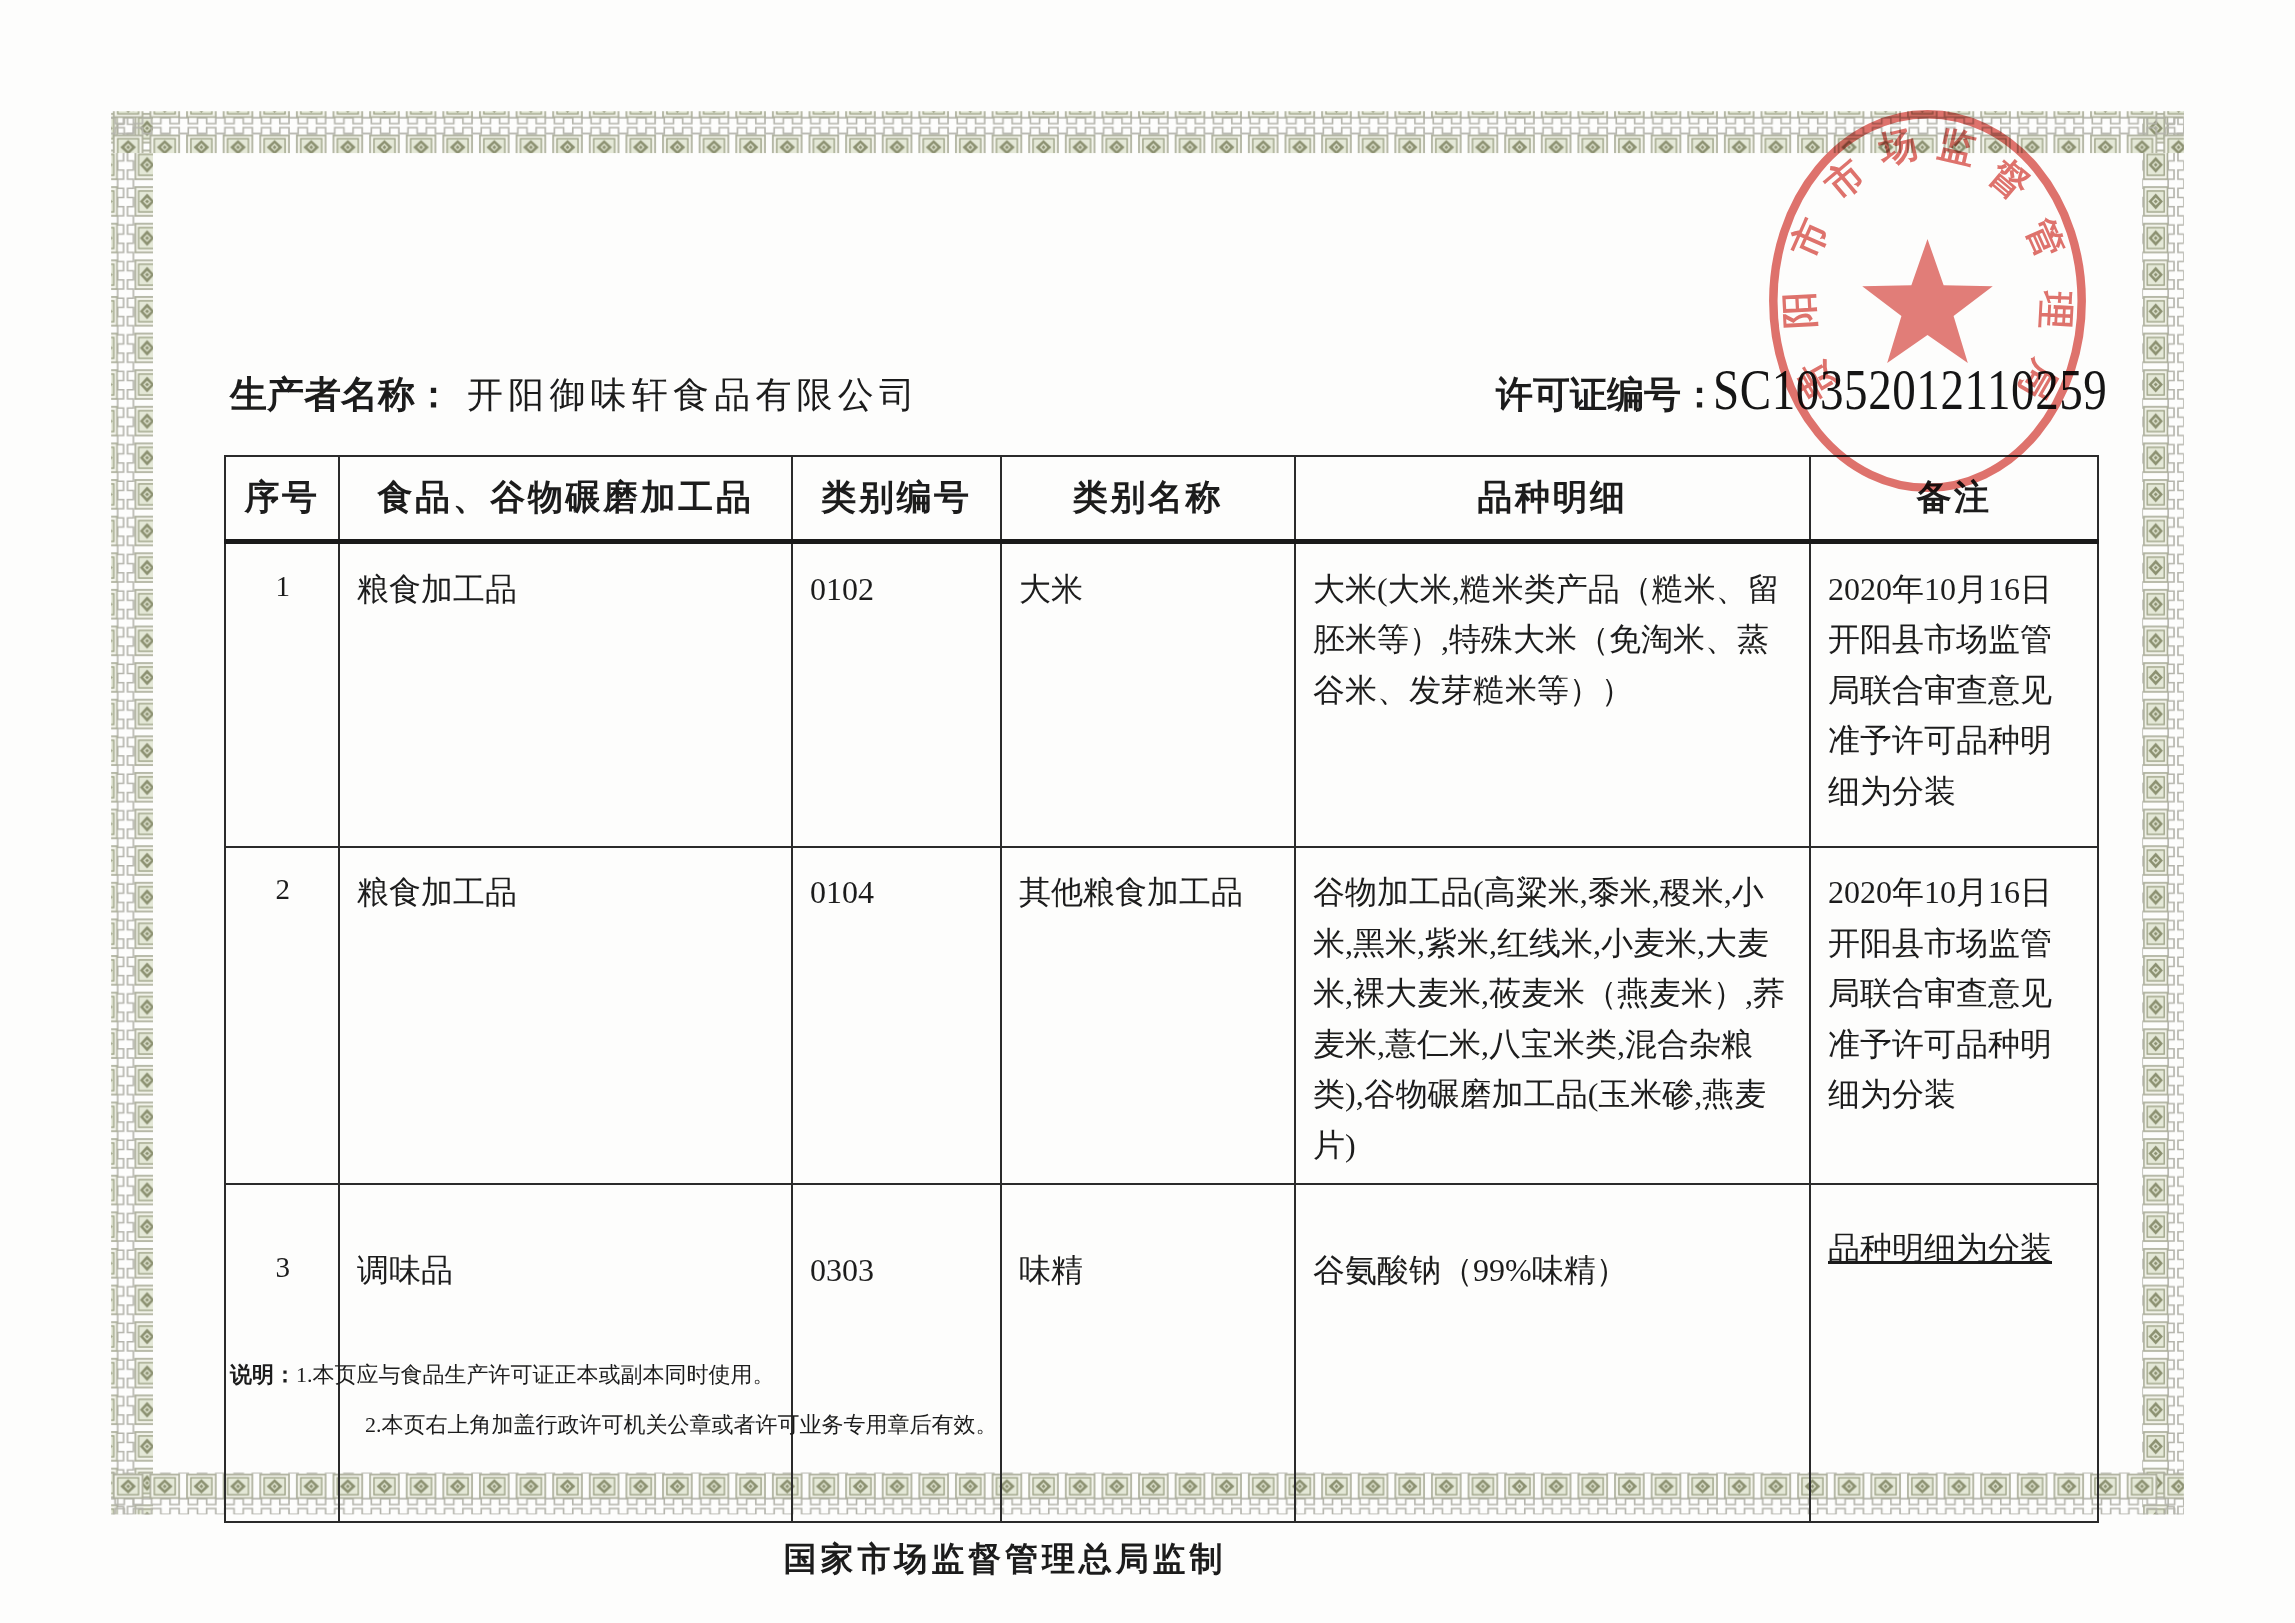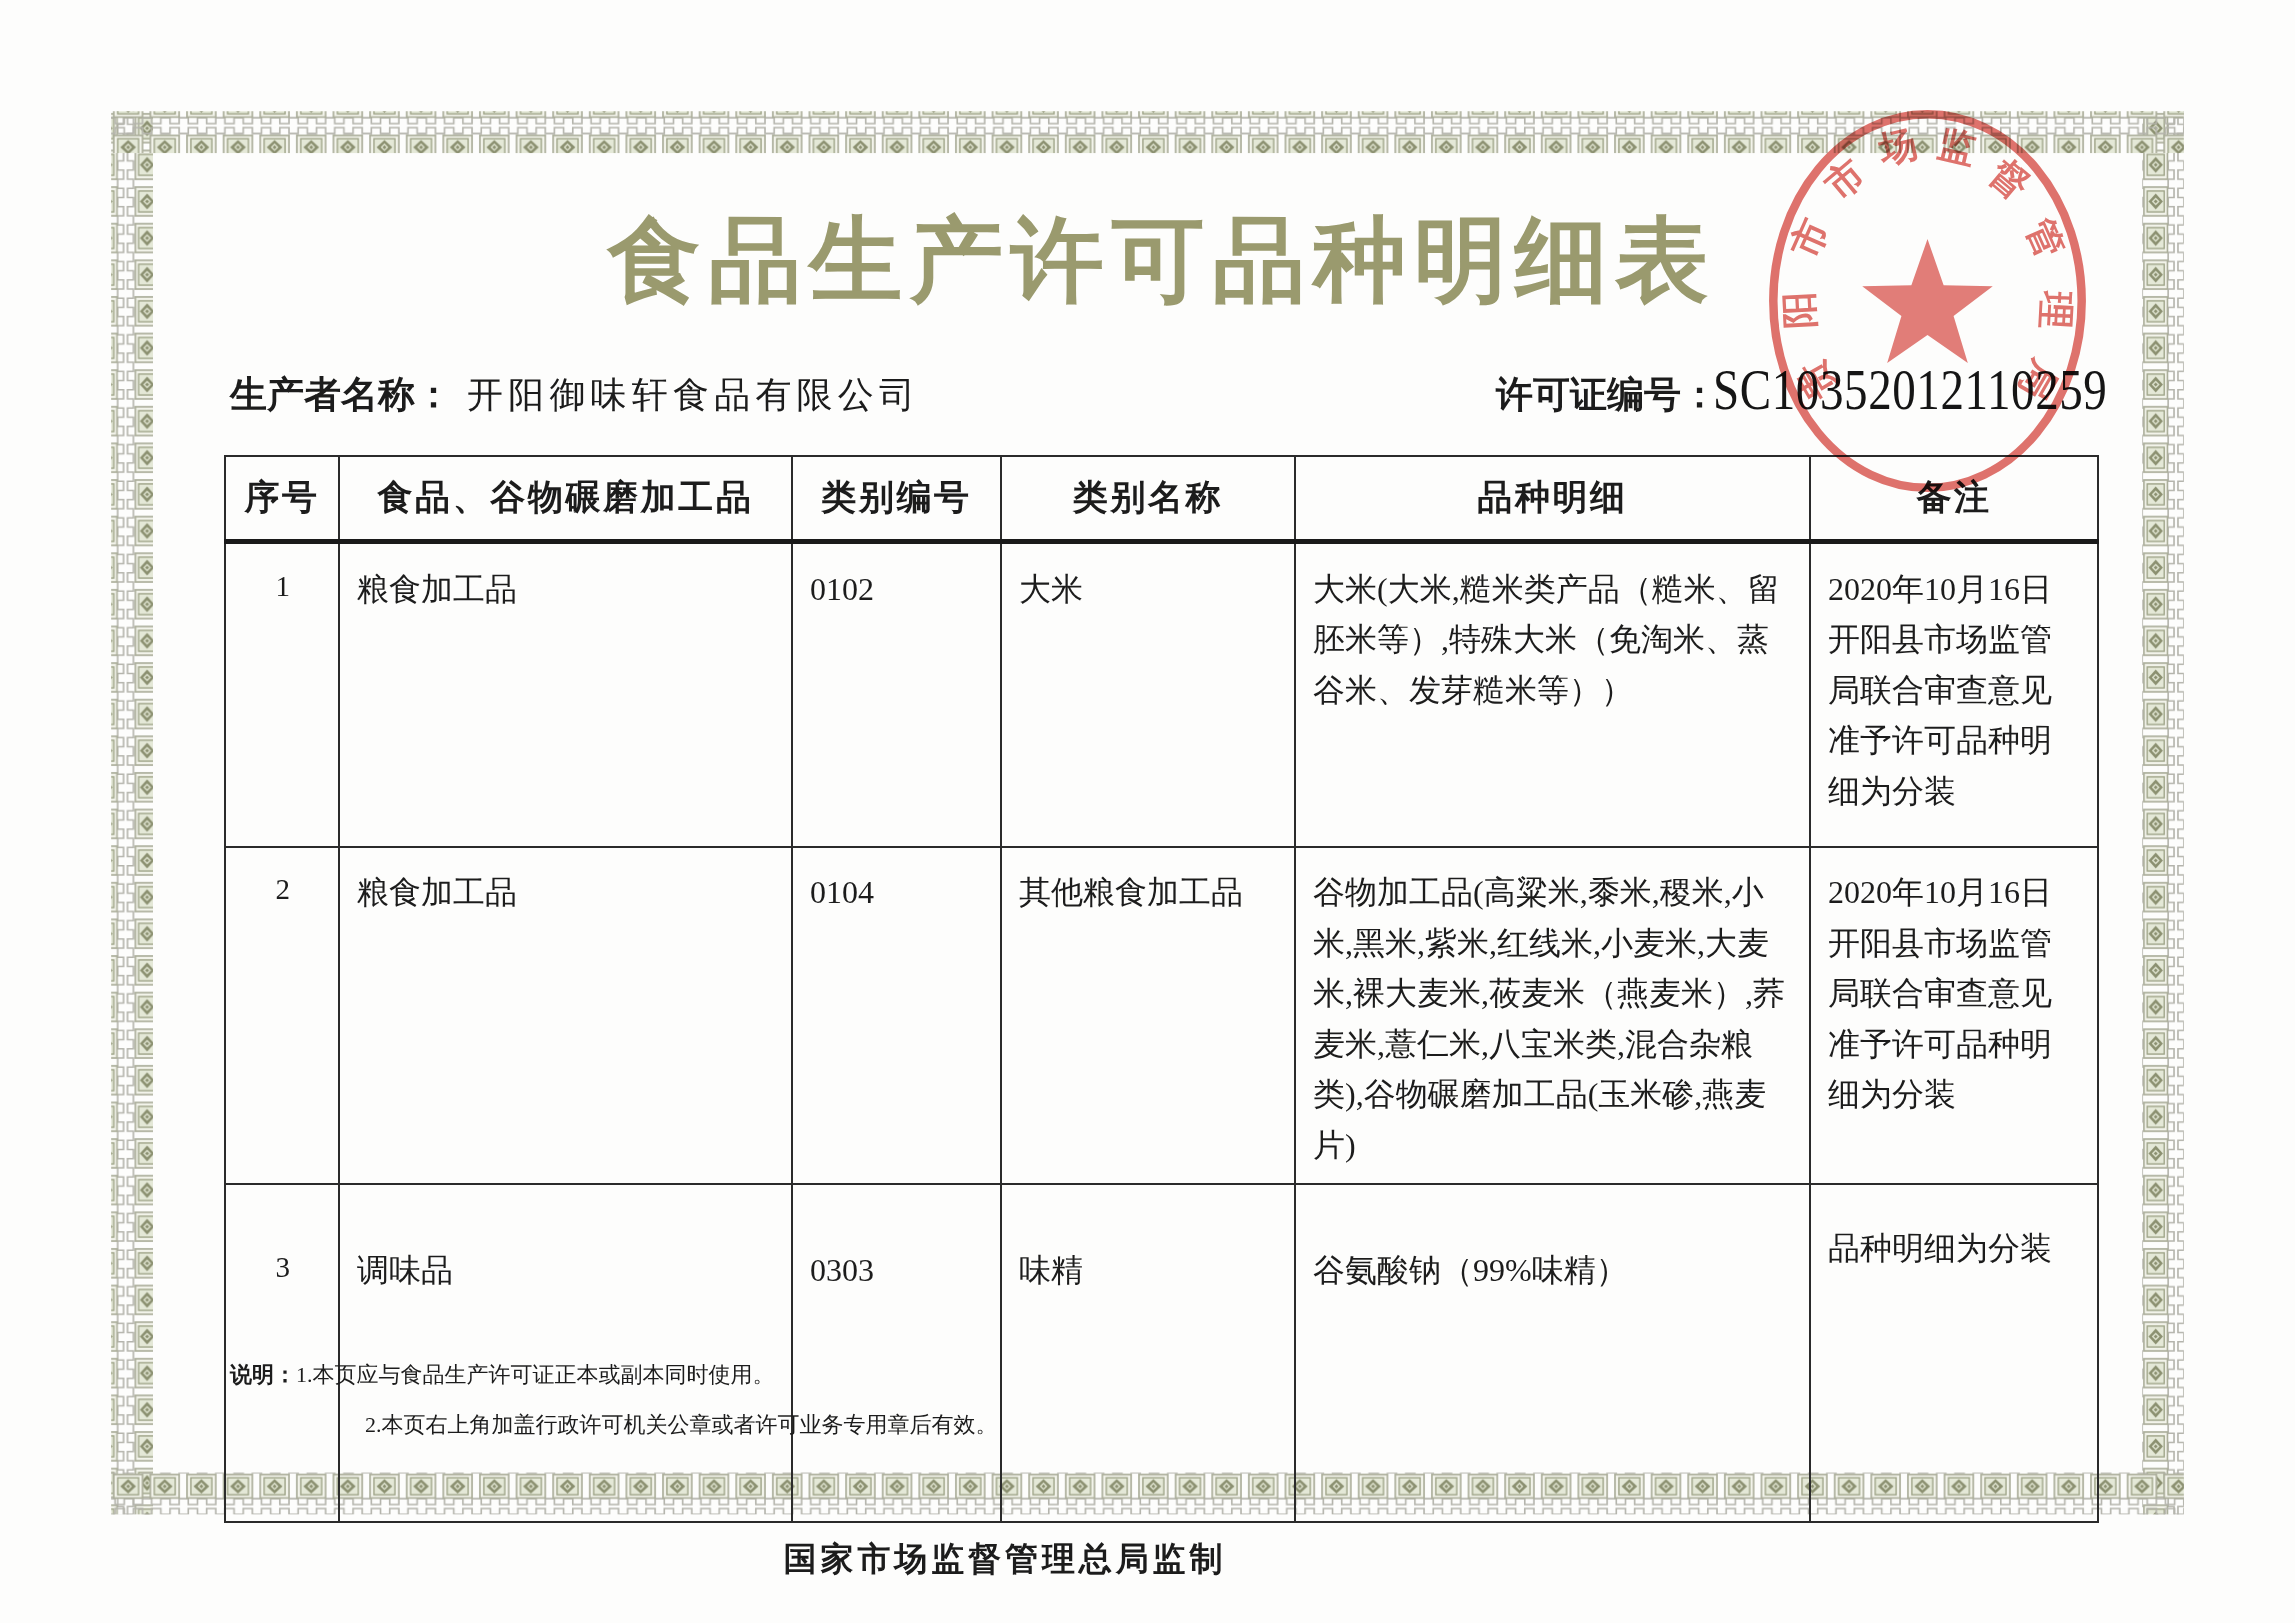--- a/index.html
+++ b/index.html
@@ -47,21 +47,21 @@
     height:82px;padding:0 0;
     text-align:center;vertical-align:middle;
     font-size:35px;font-weight:bold;
     border-bottom:5.2px solid #1a1a1a;
     letter-spacing:2.6px;
   }
   table.lic .seq{text-align:center;font-size:29px;}
   table.lic tr.r1 td{height:269px;}
   table.lic tr.r2 td{height:273px;}
   table.lic tr.r3 td{height:263px;padding-top:60px;}
-  table.lic tr.r3 td.remark{padding-top:38px;}
+  table.lic tr.r3 td.remark{padding-top:38px;text-decoration:underline;}
   .notes{position:absolute;left:230px;top:1364px;font-size:22px;line-height:1.0;}
   .notes .nl1{white-space:nowrap;}
   .notes .nl1 .nlabel{font-weight:bold;}
   .notes .nl2{margin-top:27.5px;padding-left:135px;white-space:nowrap;}
   .footer{
     position:absolute;left:0;top:1537px;width:2010px;
     text-align:center;font-size:33px;font-weight:bold;letter-spacing:3.9px;
   }
   .stamp{
     position:absolute;left:1764px;top:105px;
@@ -97,21 +97,20 @@
         <path d="M27,28 L33,34 L39,28 L33,22 Z" fill="#dde1cd"></path>
         <path d="M30,28 L33,31 L36,28 L33,25 Z" fill="#8b9070"></path>
       </pattern>
     </defs>
     <rect x="170" y="170" width="64" height="2146" fill="url(#pv)"></rect>
     <rect x="3276" y="170" width="64" height="2146" fill="url(#pv)"></rect>
     <rect x="170" y="170" width="3170" height="64" fill="url(#ph)"></rect>
     <rect x="170" y="2252" width="3170" height="64" fill="url(#ph)"></rect>
   </svg>
 
-  <div class="title">食品生产许可品种明细表</div>
 
   <div class="producer">
     <span class="meta-label">生产者名称：</span><span class="val">开阳御味轩食品有限公司</span>
   </div>
 
   <div class="license-label">许可证编号：</div>
   <div class="license-number">SC10352012110259</div>
 
   <table class="lic">
     <colgroup>

